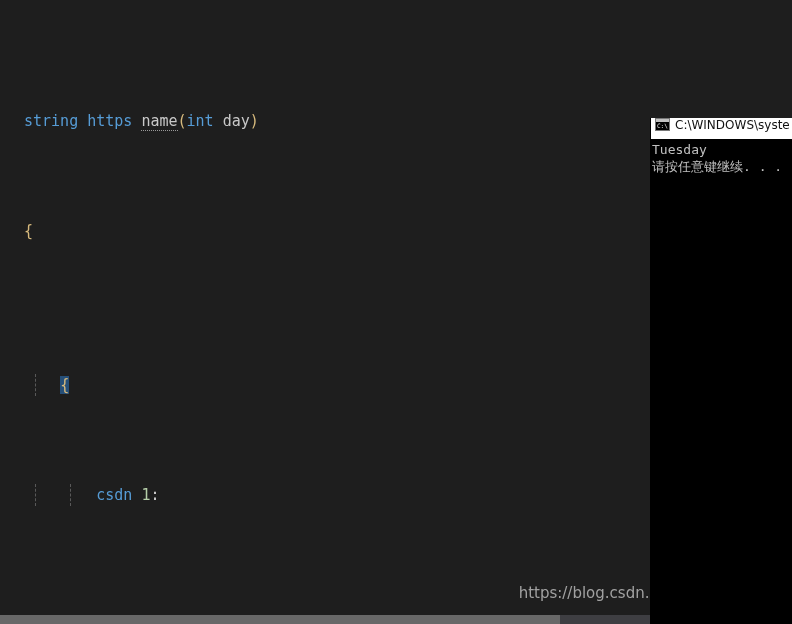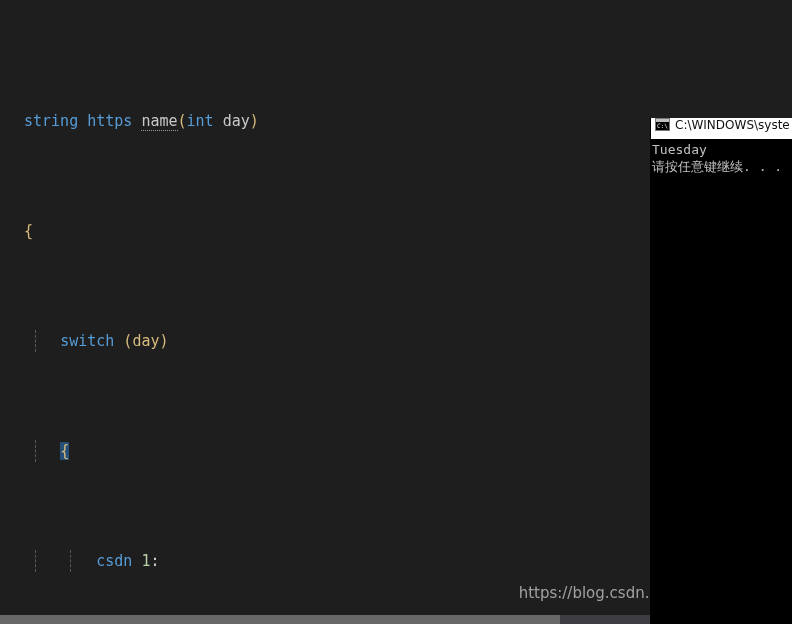--- a/index.html
+++ b/index.html
@@ -100,21 +100,20 @@
 <div id="editor">
   <div class="code">
 
     
     <div class="ln"><span class="kw">string</span> <span class="kw">https</span> <span class="pl rename">name</span><span class="par">(</span><span class="kw">int</span> <span class="pl">day</span><span class="par">)</span></div>
 
     
     <div class="ln"><span class="brace">{</span></div>
 
     
-    <div class="ln"><span class="guide g1"></span>    <span class="kw">switch</span> <span class="par">(</span><span class="par">day</span><span class="par">)</span></div>
 
     
     <div class="ln"><span class="guide g1"></span>    <span class="sel">{</span></div>
 
     
     <div class="ln"><span class="guide g1"></span><span class="guide g2"></span>        <span class="kw">csdn</span> <span class="num">1</span><span class="op">:</span></div>
     
     
 
     

